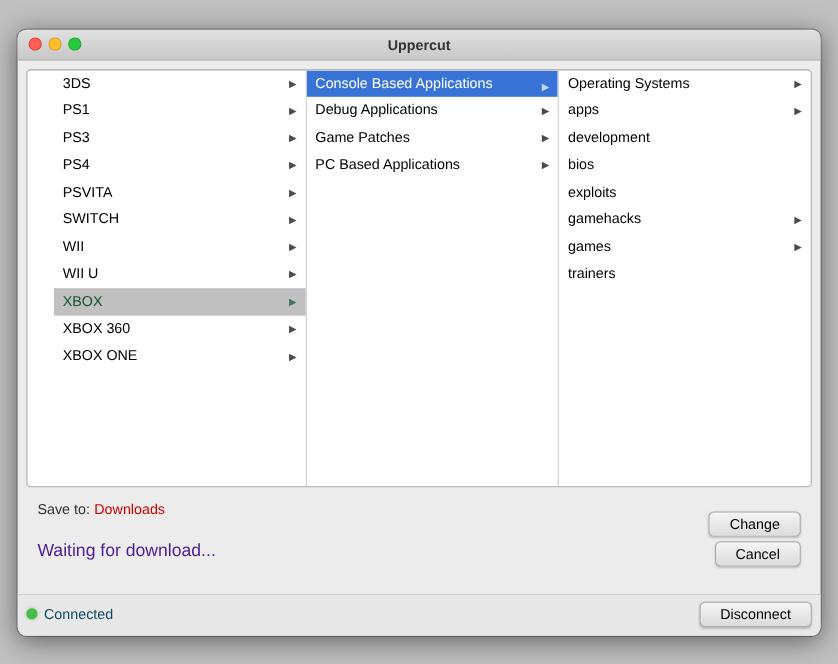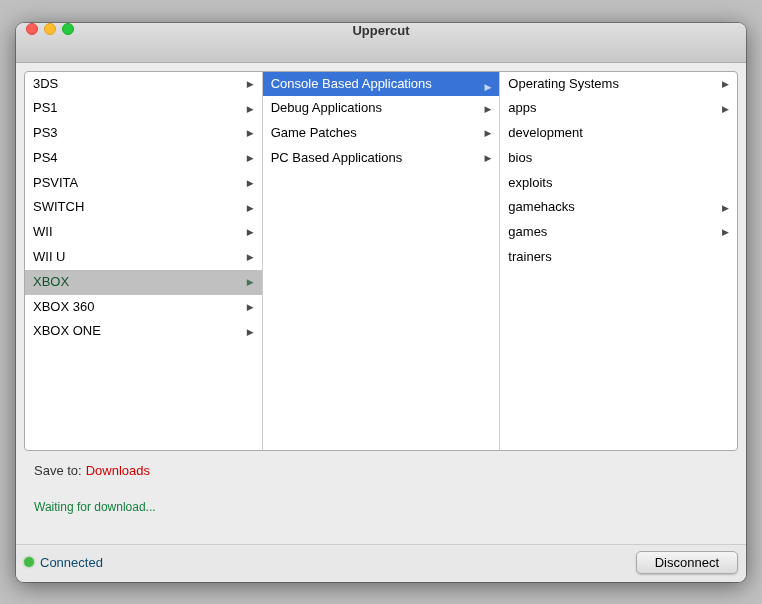--- a/index.html
+++ b/index.html
@@ -18,22 +18,23 @@
     .window {
       width: 730px;
       background: #ececec;
       border-radius: 8px;
       box-shadow: 0 4px 24px rgba(0,0,0,0.5), 0 0 0 1px rgba(0,0,0,0.3);
       overflow: hidden;
     }
 
     .titlebar {
       background: linear-gradient(to bottom, #e0e0e0, #c8c8c8);
-      height: 40px;
-      display: flex;
+      height: 28px;
+      display: flex;
+      align-items: center;
       padding: 0 10px;
       border-bottom: 1px solid #aaa;
       position: relative;
     }
 
     .traffic-lights {
       display: flex;
       gap: 6px;
     }
 
@@ -61,20 +62,21 @@
       padding: 8px;
     }
 
     .browser-area {
       display: flex;
       border: 1px solid #aaa;
       border-radius: 4px;
       background: #fff;
       height: 380px;
       overflow: hidden;
+      padding-left: 24px;
     }
 
     .column {
       flex: 1;
       border-right: 1px solid #ccc;
       overflow-y: auto;
       overflow-x: hidden;
     }
 
     .column:last-child {
@@ -130,22 +132,22 @@
       font-size: 13px;
     }
 
     .save-path {
       color: #c00;
       font-size: 13px;
       flex: 1;
     }
 
     .status-row {
-      color: #15803d;
-      font-size: 12px;
+      color: #4c1d95;
+      font-size: 16px;
       margin-bottom: 16px;
     }
 
     .mac-button {
       background: linear-gradient(to bottom, #f5f5f5, #dcdcdc);
       border: 1px solid #aaa;
       border-radius: 5px;
       padding: 3px 18px;
       font-size: 13px;
       cursor: pointer;
@@ -315,20 +317,24 @@
 
     <div class="footer">
       <div class="footer-row">
         <div class="footer-left">
           <div class="save-row">
             <span class="save-label">Save to:</span>
             <span class="save-path">Downloads</span>
           </div>
           <div class="status-row">Waiting for download...</div>
         </div>
+        <div class="footer-right">
+          <button class="mac-button">Change</button>
+          <button class="mac-button">Cancel</button>
+        </div>
       </div>
     </div>
   </div>
 
   <div class="bottom-bar">
     <div class="connection-status">
       <div class="status-dot"></div>
       <span>Connected</span>
     </div>
     <button class="mac-button">Disconnect</button>

